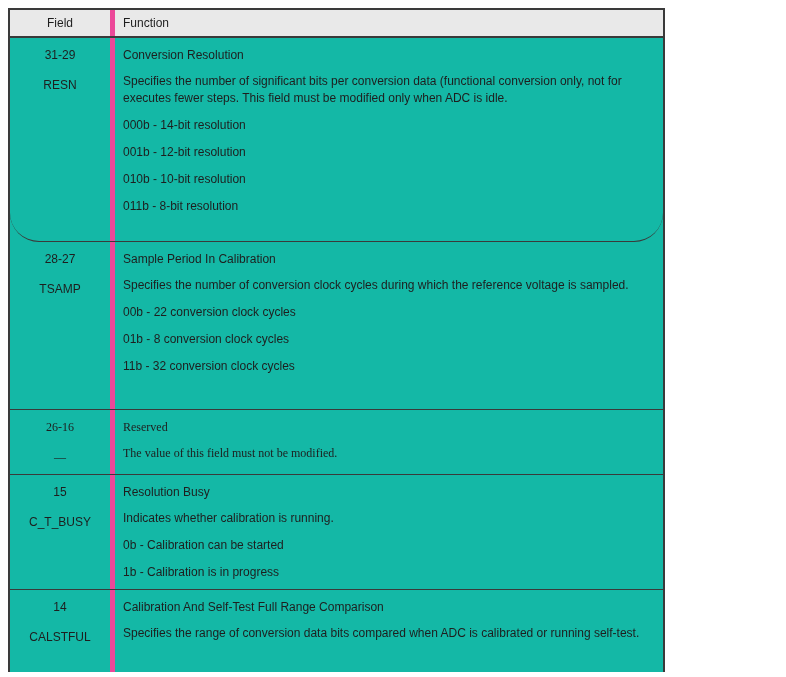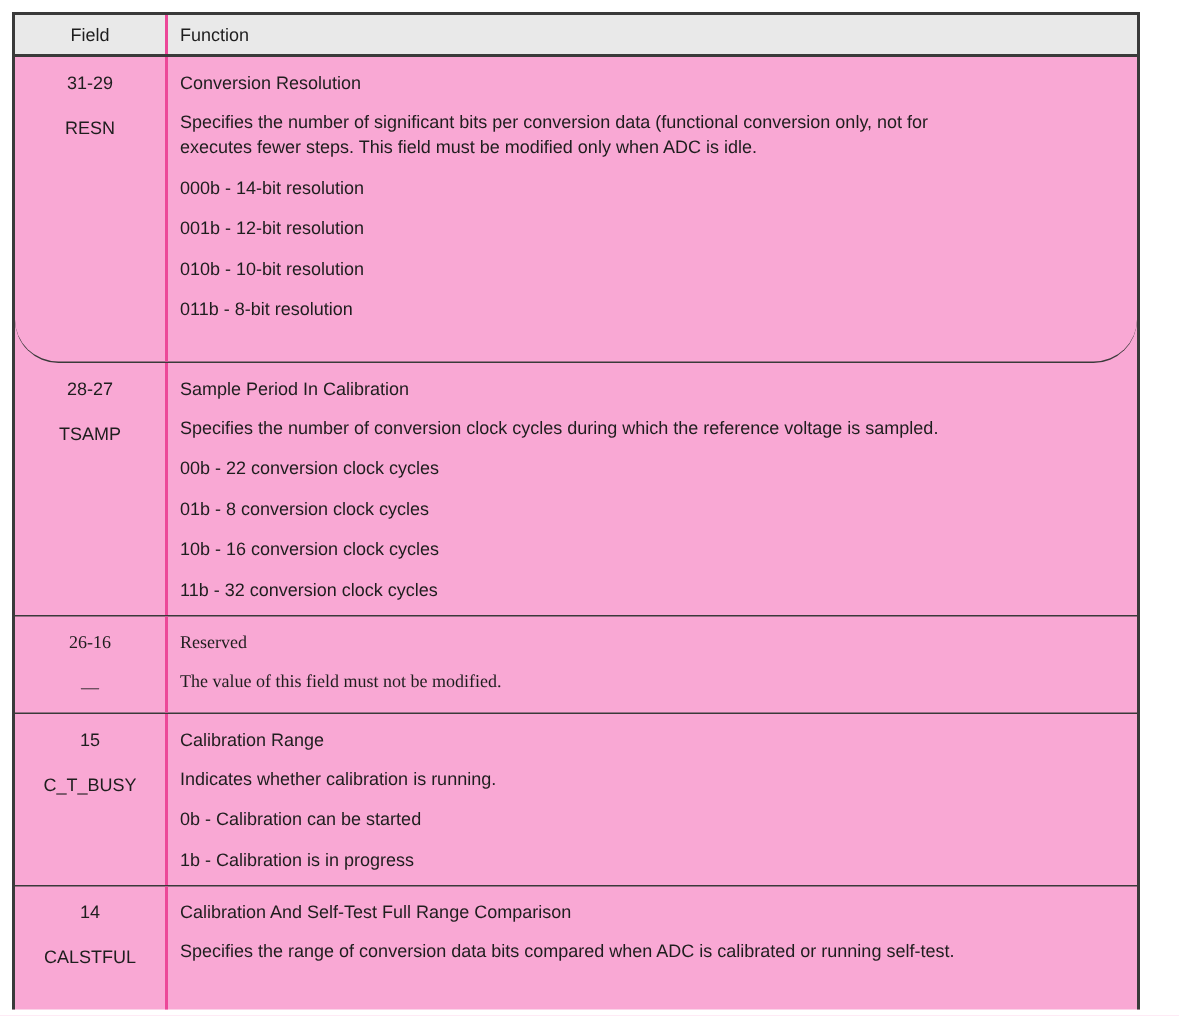--- a/index.html
+++ b/index.html
@@ -13,42 +13,42 @@
     overflow: hidden;
     position: relative;
     font-family: "Liberation Sans", sans-serif;
     font-size: 12px;
     color: #1e1e1e;
   }
   .reg-table {
     position: absolute;
     left: 8px;
     top: 8px;
-    width: 752px;
+    width: 657px;
     box-sizing: border-box;
     border: 2px solid #3a3a3a;
     border-bottom: none;
-    background: #f9a8d4;
+    background: #14b8a6;
   }
   .thead {
     display: flex;
     align-items: center;
     background: #e9e9e9;
     border-bottom: 2px solid #3a3a3a;
     height: 26px;
   }
   .field-col {
     flex: 0 0 100px;
     width: 100px;
     text-align: center;
     box-sizing: border-box;
   }
   .func-col {
     flex: 1 1 auto;
-    border-left: 2px solid #ec4899;
+    border-left: 5px solid #ec4899;
     box-sizing: border-box;
     padding-left: 8px;
     padding-right: 6px;
   }
   .th { line-height: 26px; }
   .th.func-col { text-align: left; }
   .trow {
     display: flex;
     border-bottom: 1px solid #3a3a3a;
     box-sizing: border-box;
@@ -109,21 +109,20 @@
       <div class="field-name">TSAMP</div>
     </div>
     <div class="td func-col">
       <div class="func-title">Sample Period In Calibration</div>
       <div class="func-desc">
             <div class="desc-line">Specifies the number of conversion clock cycles during which the reference voltage is sampled.</div>
           </div>
       <div class="func-options">
             <div class="func-option">00b - 22 conversion clock cycles</div>
             <div class="func-option">01b - 8 conversion clock cycles</div>
-            <div class="func-option">10b - 16 conversion clock cycles</div>
             <div class="func-option">11b - 32 conversion clock cycles</div>
           </div>
     </div>
   </div>
 
   <div class="trow">
     <div class="td field-col">
       <div class="field-bits">26-16</div>
       <div class="field-name">—</div>
     </div>
@@ -135,21 +134,21 @@
       <div class="func-options"></div>
     </div>
   </div>
 
   <div class="trow">
     <div class="td field-col">
       <div class="field-bits">15</div>
       <div class="field-name">C_T_BUSY</div>
     </div>
     <div class="td func-col">
-      <div class="func-title">Calibration Range</div>
+      <div class="func-title">Resolution Busy</div>
       <div class="func-desc">
             <div class="desc-line">Indicates whether calibration is running.</div>
           </div>
       <div class="func-options">
             <div class="func-option">0b - Calibration can be started</div>
             <div class="func-option">1b - Calibration is in progress</div>
           </div>
     </div>
   </div>
 

